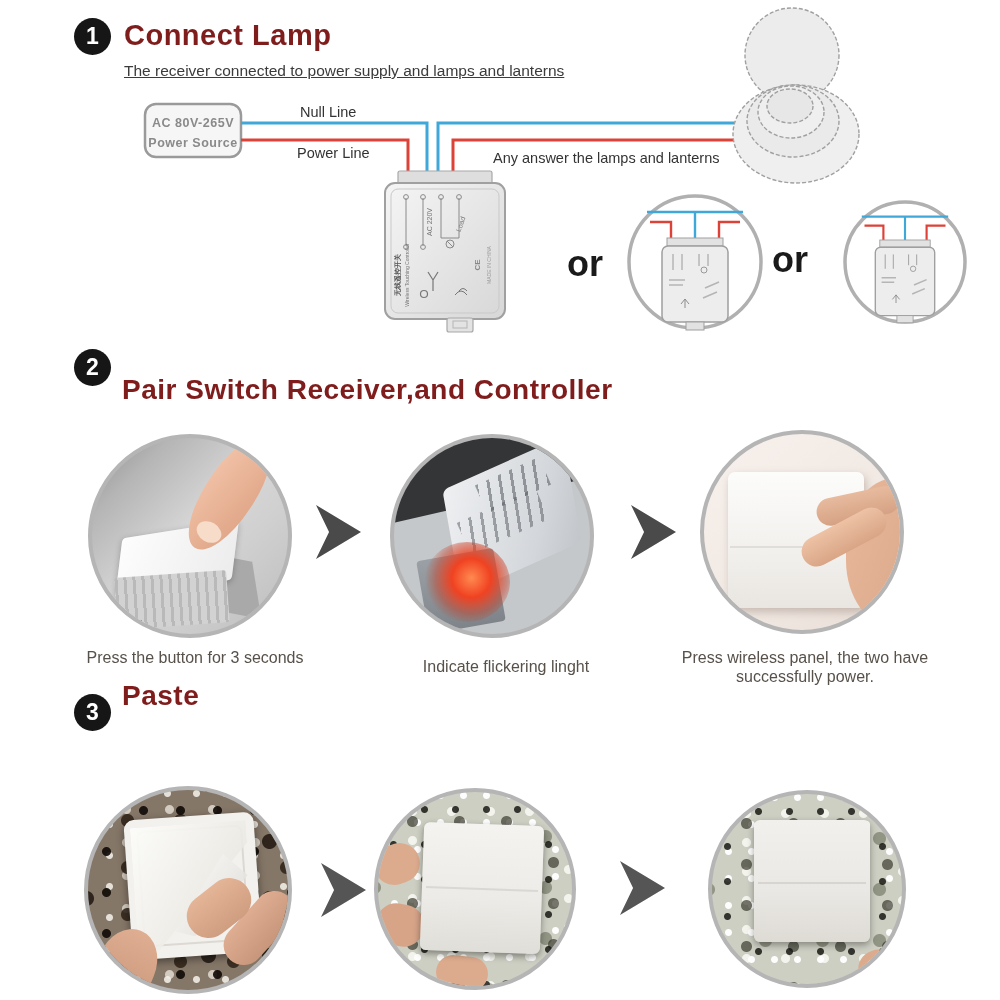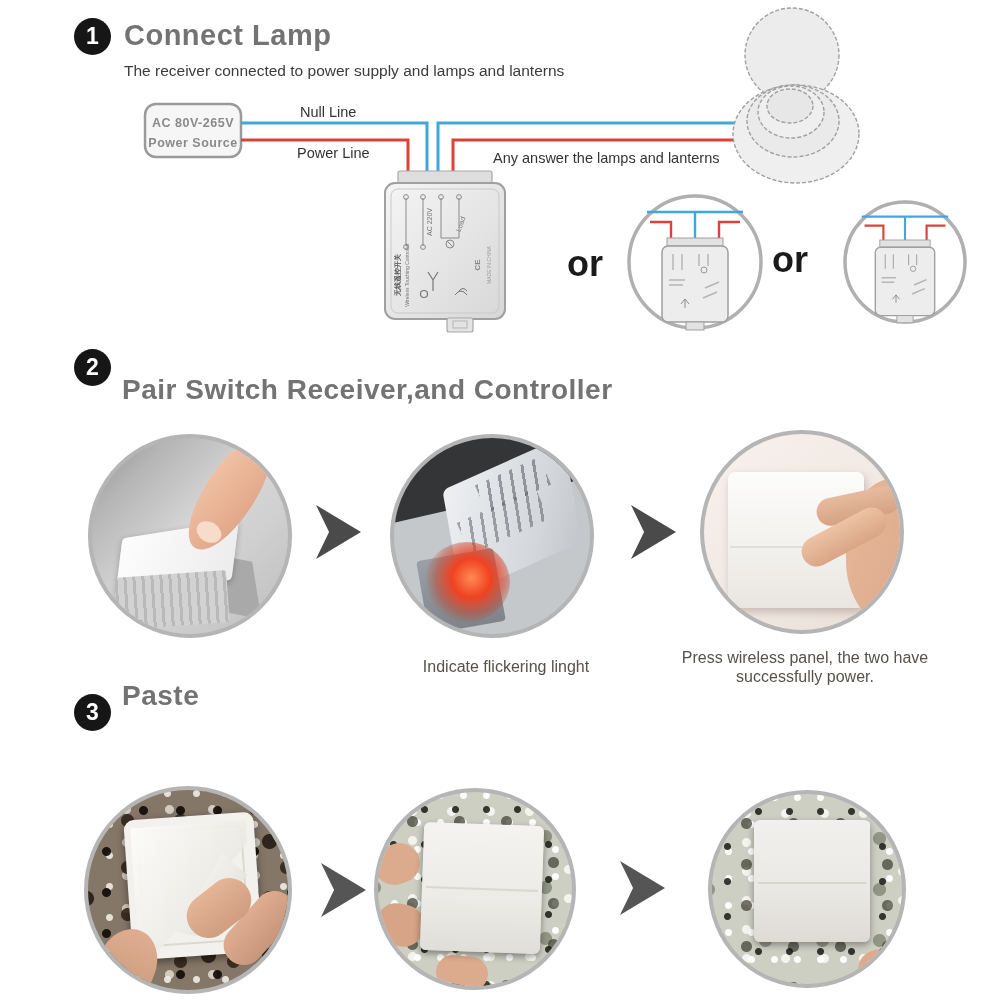--- a/index.html
+++ b/index.html
@@ -2,26 +2,26 @@
 <html><head>
 <meta charset="utf-8">
 <style>
   * { margin:0; padding:0; box-sizing:border-box; }
   html,body { width:1000px; height:1000px; background:#fff; font-family:"Liberation Sans", sans-serif; overflow:hidden; }
   .stage { position:absolute; left:0; top:0; width:1000px; height:1000px; background:#fff; }
 
   
   .badge { position:absolute; width:37px; height:37px; border-radius:50%; background:#161616; color:#fff;
            display:flex; align-items:center; justify-content:center; font-size:23px; font-weight:bold; }
-  .sec-title { position:absolute; font-size:29px; font-weight:bold; color:#737373; letter-spacing:.5px; }
+  .sec-title { position:absolute; font-size:29px; font-weight:bold; color:#7f1d1d; letter-spacing:.5px; }
   .sec-sub { position:absolute; font-size:15.5px; color:#3b3b3b; }
 
   #badge1 { left:74px; top:18px; }
   #title1 { left:124px; top:19px; }
-  #sub1   { left:124px; top:62px; }
+  #sub1   { left:124px; top:62px;text-decoration:underline; }
 
   #badge2 { left:74px; top:349px; }
   #title2 { left:122px; top:351px; font-size:28px;margin-top:23px; }
   #sub2   { left:122px; top:394px; }
 
   #badge3 { left:74px; top:694px; }
   #title3 { left:122px; top:680px; font-size:28px; }
   #sub3   { left:122px; top:738px; }
 
   
@@ -265,20 +265,21 @@
   </div>
   <div class="arrow" id="arr2"></div>
   <div class="photo" id="pC">
     <div class="panel"></div>
     <div class="seam"></div>
     <div class="hand"></div>
     <div class="finger2"></div>
     <div class="finger1"></div>
   </div>
 
+  <div class="caption" id="cap1">Press the button for 3 seconds</div>
   <div class="caption" id="cap2">Indicate flickering linght</div>
   <div class="caption" id="cap3">Press wireless panel, the two have successfully power.</div>
 
   <div class="photo granite-dark" id="pD">
     <div class="sw-back"></div>
     <div class="sw-inner"></div>
     <div class="film"></div>
     <div class="peel"></div>
     <div class="thumbL"></div>
     <div class="fingR"></div>

